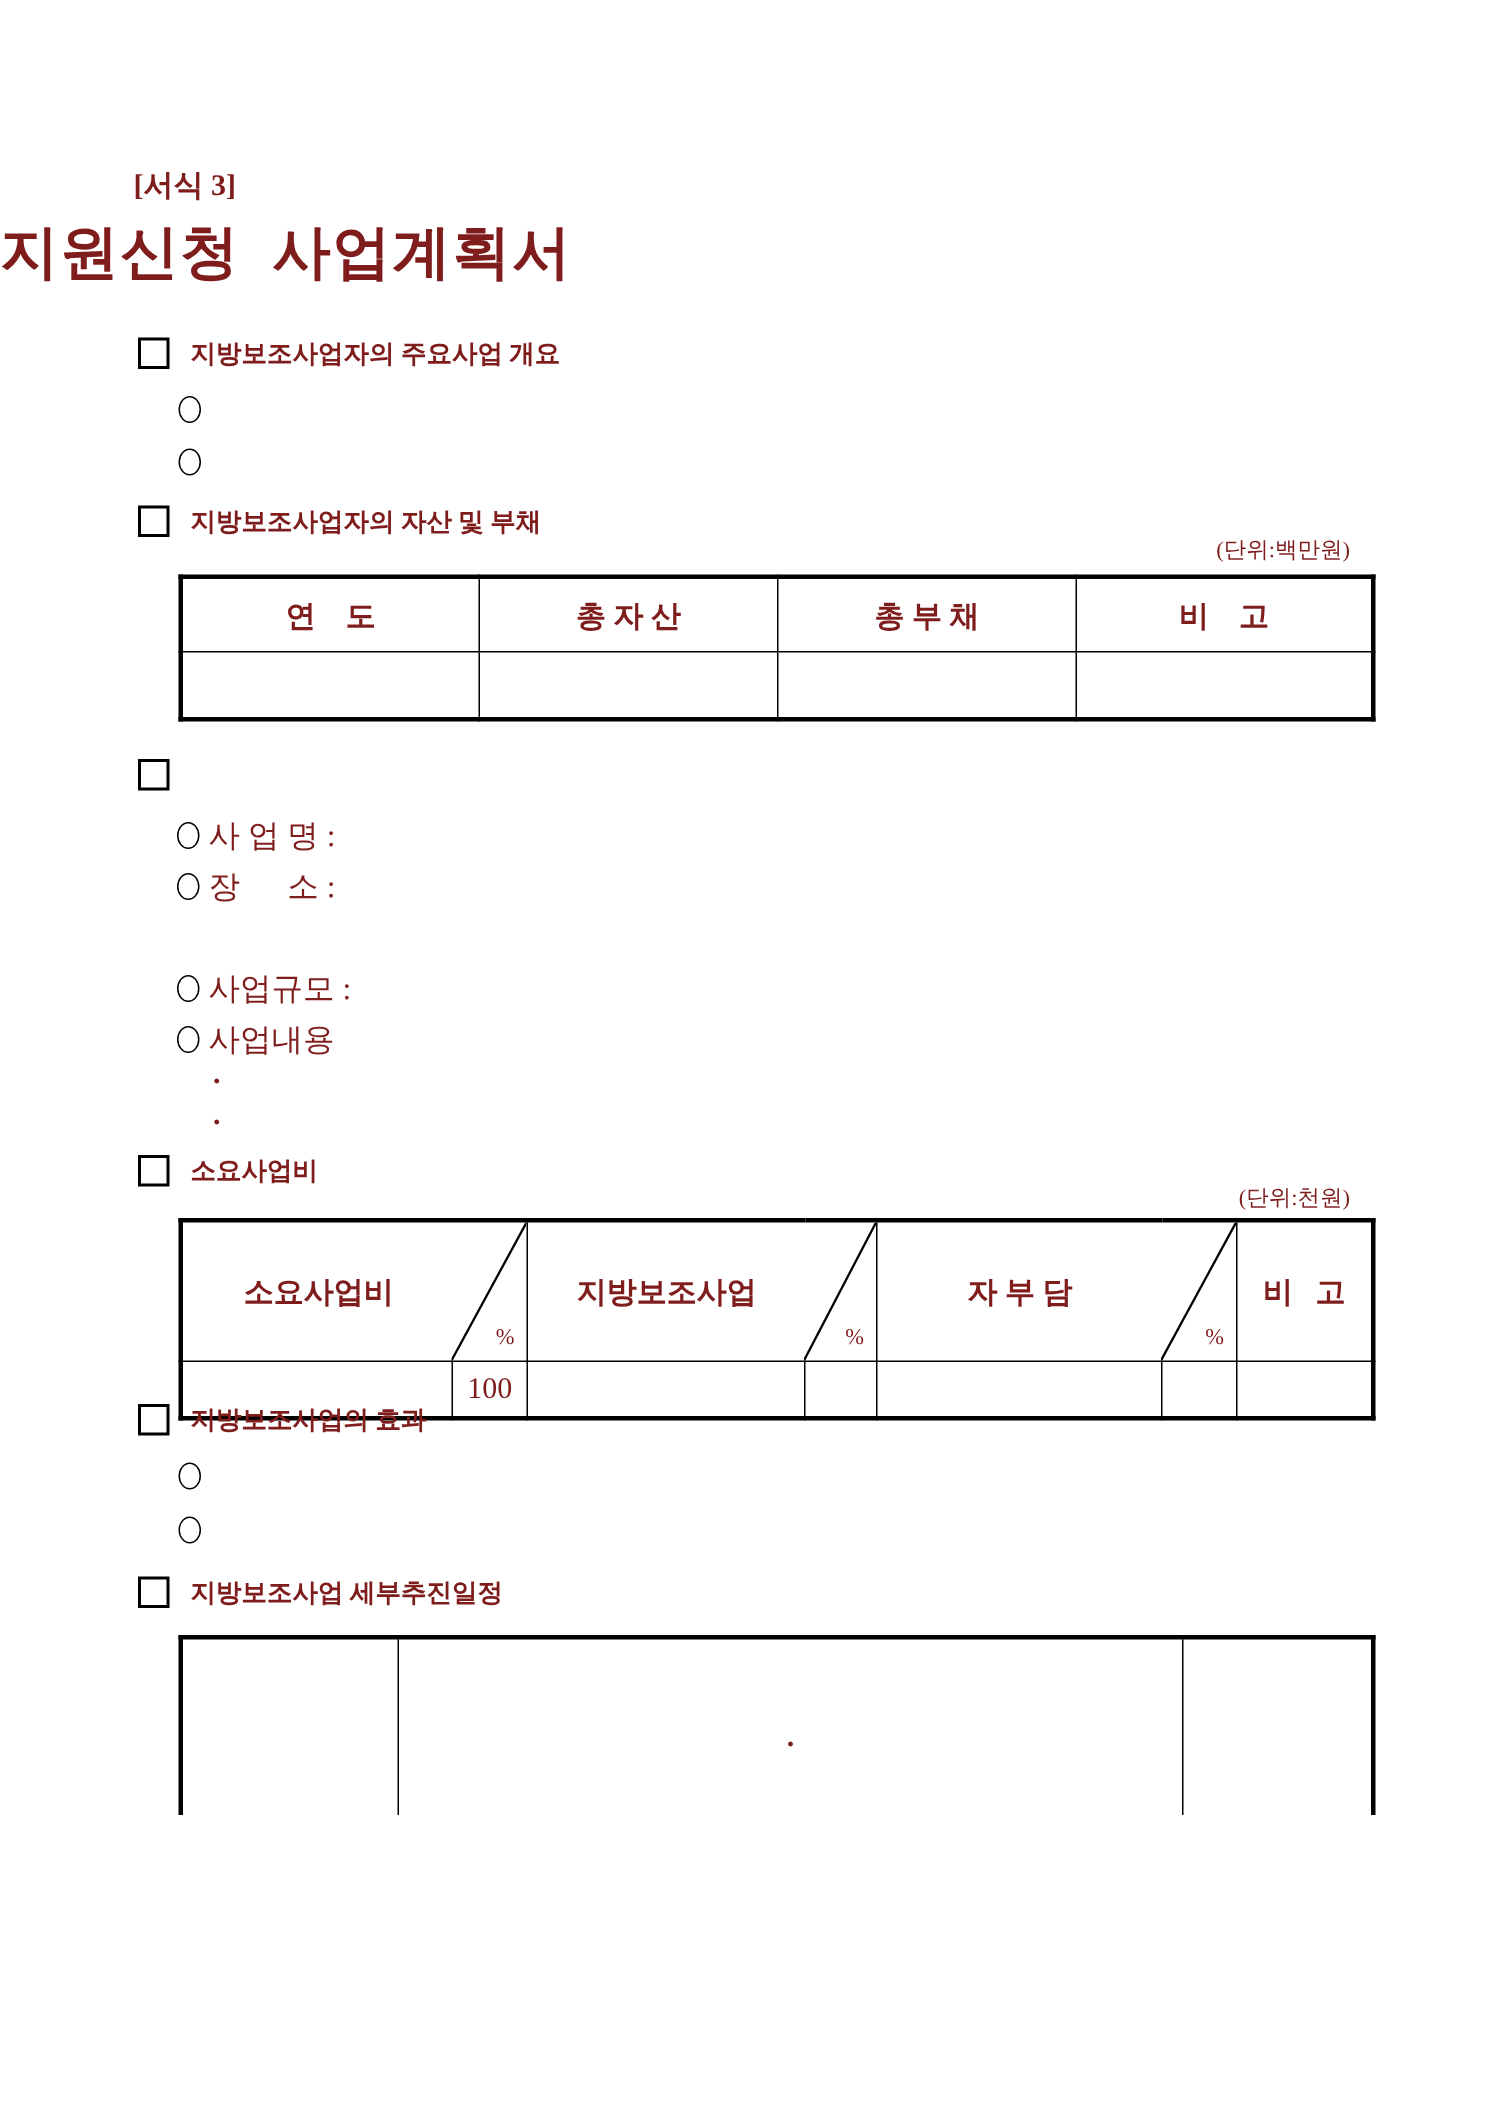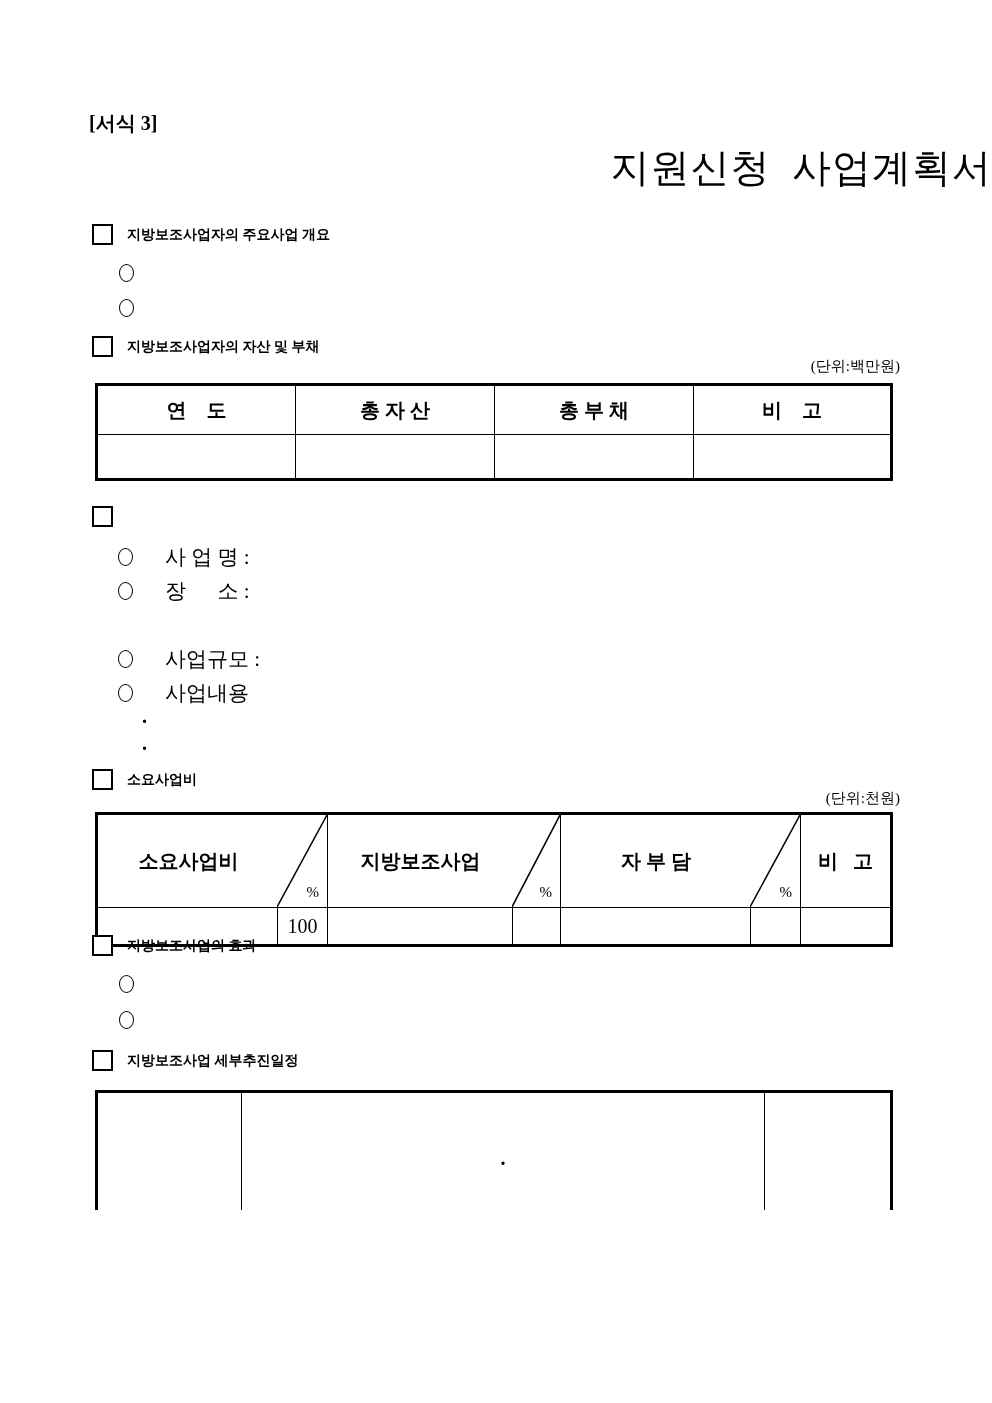--- a/index.html
+++ b/index.html
@@ -1,30 +1,30 @@
 <!DOCTYPE html>
 <html><head>
 <meta charset="utf-8">
 <style>
   html,body{margin:0;padding:0;background:#fff;}
   .page{
-    position:relative;width:992px;height:1210px;background:#fff;color:#000000;
+    position:relative;width:992px;height:1210px;background:#fff;color:#7f1d1d;
     font-family:"Liberation Serif","DejaVu Serif",serif;overflow:hidden;
   }
   .abs{position:absolute;}
   .form-no{left:89px;top:110px;font-size:20px;font-weight:bold;white-space:pre;}
-  .page-title{left:0;top:141px;width:100%;text-align:right;font-size:39px;font-weight:normal;white-space:pre;letter-spacing:1px;}
-  .section{left:92px;display:flex;align-items:center;gap:14px;font-size:14px;font-weight:bold;white-space:pre;}
+  .page-title{left:0;top:141px;width:100%;text-align:left;font-size:39px;font-weight:bold;white-space:pre;letter-spacing:1px;}
+  .section{left:92px;display:flex;align-items:center;gap:14px;font-size:17px;font-weight:bold;white-space:pre;}
   .chk{width:17px;height:17px;border:2px solid #000;flex:none;background:#fff;}
   .circle{left:119px;width:13px;height:16px;border:1.3px solid #000;border-radius:50%;}
-  .plan-item{left:118px;display:flex;align-items:center;gap:32px;font-size:21px;white-space:pre;}
+  .plan-item{left:118px;display:flex;align-items:center;gap:6px;font-size:21px;white-space:pre;}
   .bullet{width:13px;height:16px;border:1.3px solid #000;border-radius:50%;flex:none;}
   .dot{left:142px;font-size:20px;font-weight:bold;line-height:10px;}
   .unit{right:92px;font-size:15px;white-space:pre;}
-  table{border-collapse:collapse;table-layout:fixed;}
+  table{border-collapse:collapse;table-layout:fixed;margin-left:24px;}
   .doc-table{border:3px solid #000;}
   .doc-table td{border:1px solid #000;padding:0;vertical-align:middle;text-align:center;
     font-size:20px;white-space:pre;overflow:hidden;}
   .doc-table td.hdr{font-weight:bold;}
   .grp{position:relative;}
   .grp .lbl{position:absolute;left:0;top:0;bottom:0;display:flex;align-items:center;justify-content:center;font-weight:bold;white-space:pre;}
   .grp .pct-area{position:absolute;right:0;top:0;bottom:0;}
   .grp .pct-area svg{position:absolute;left:0;top:0;width:100%;height:100%;}
   .grp .pct-sym{position:absolute;right:8px;bottom:6px;font-size:15px;font-weight:normal;}
   .sched td.hdr{border-bottom:4px double #000;}

